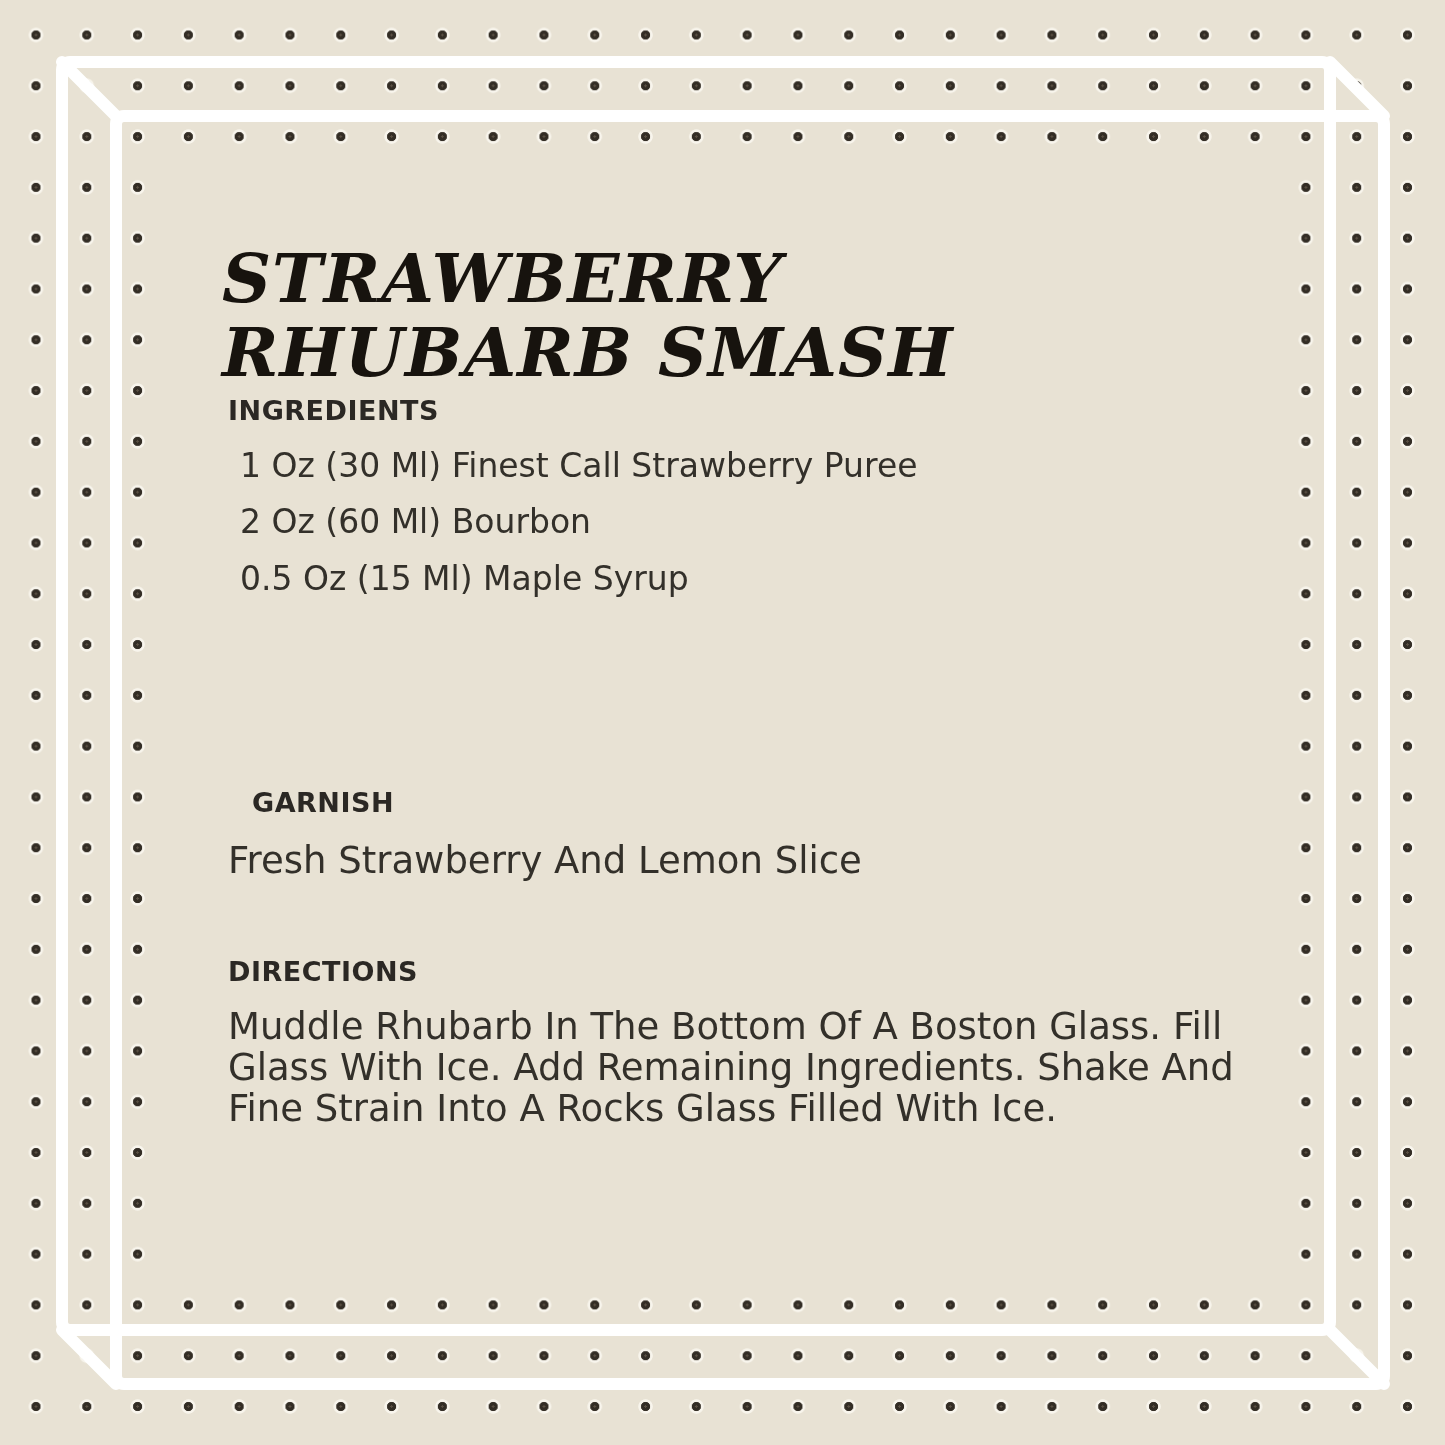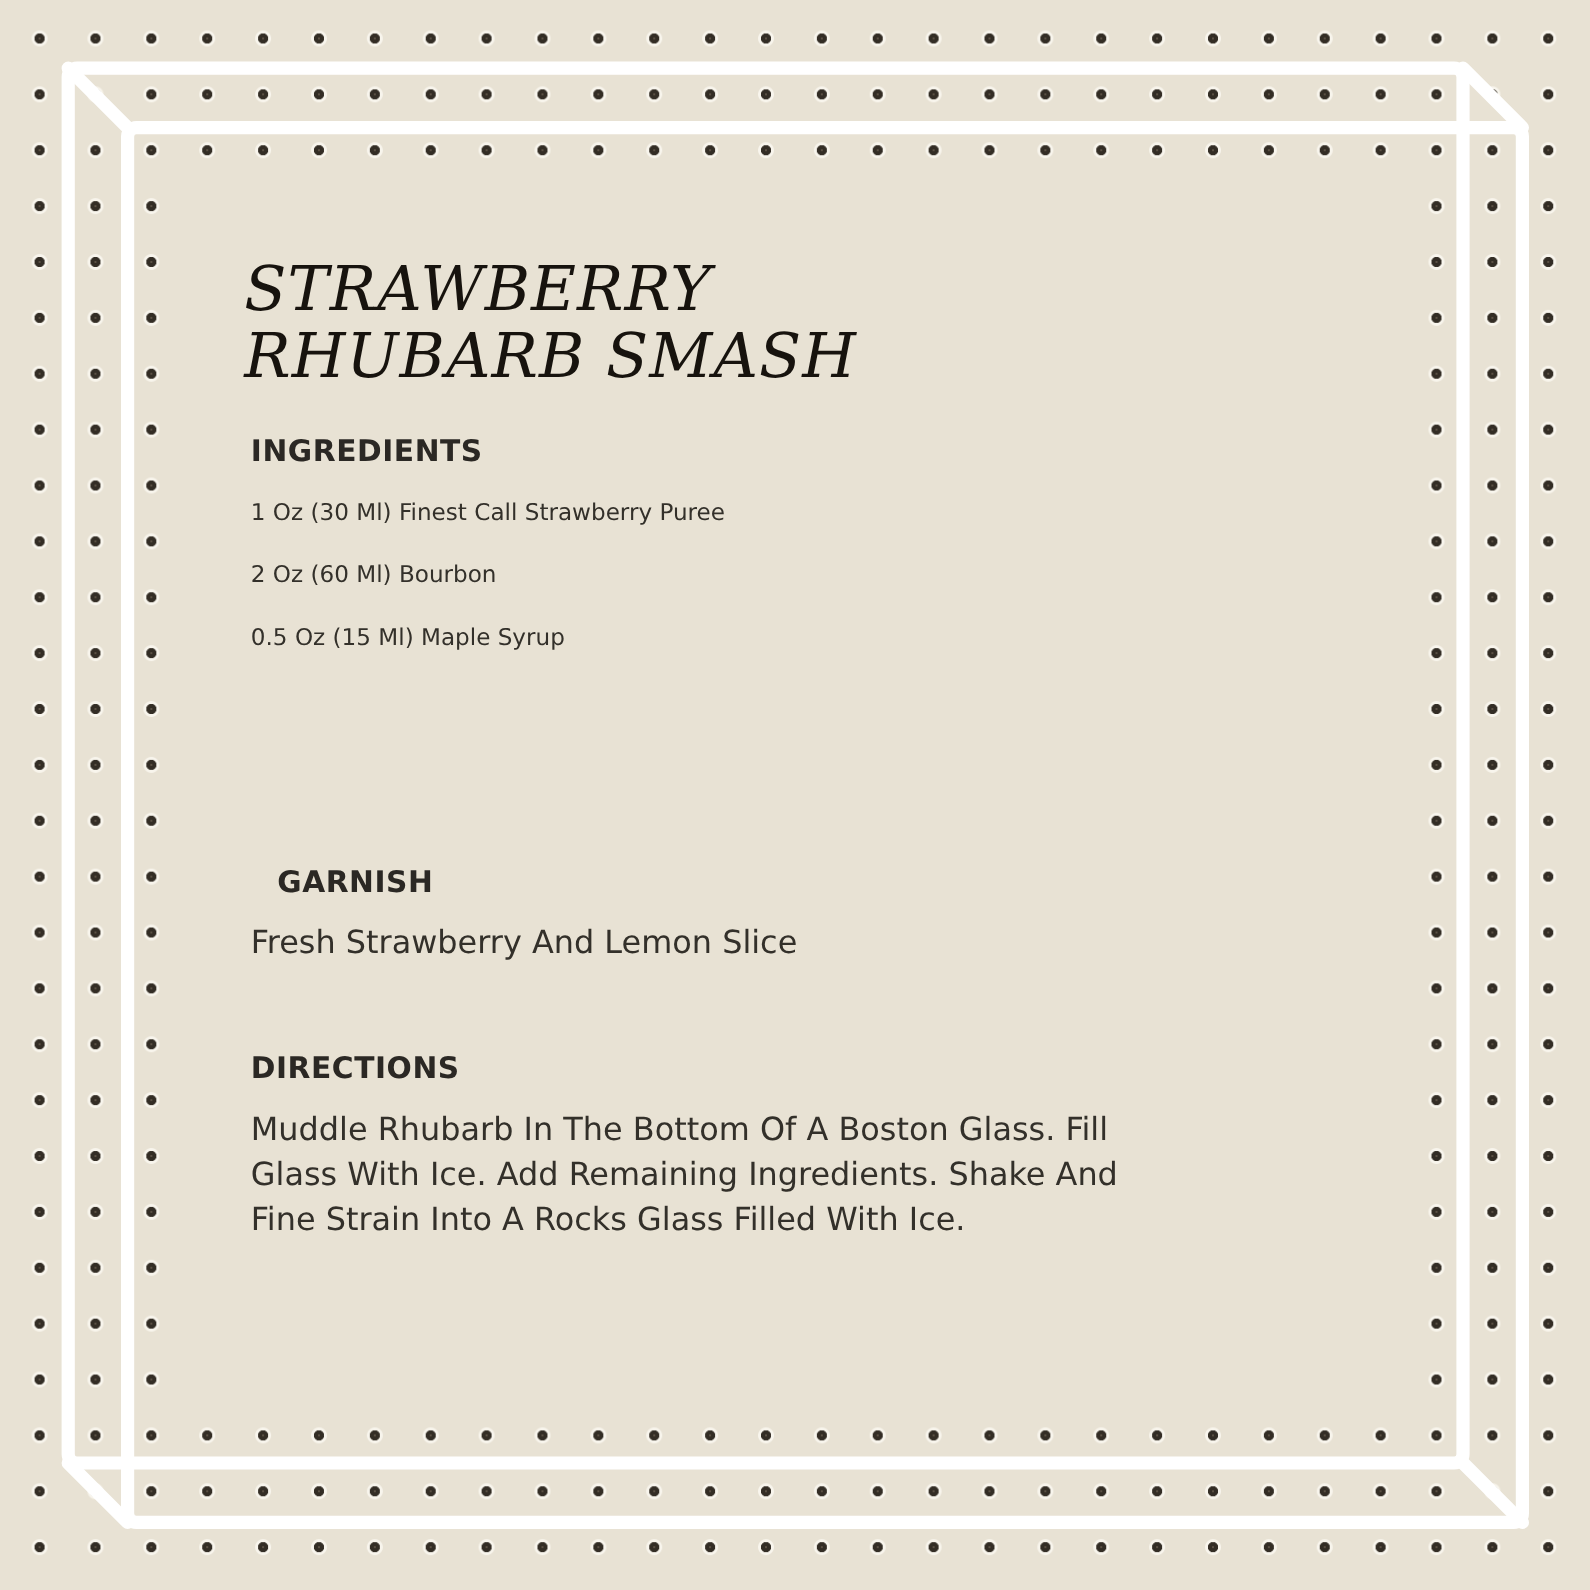--- a/index.html
+++ b/index.html
@@ -21,37 +21,37 @@
   }
   
   .panel{
     position:absolute;left:160px;top:160px;width:1125px;height:1125px;
     background:#e8e2d4;
   }
   .frame{position:absolute;left:0;top:0;}
   .title{
     position:absolute;left:222px;top:195px;
     font-family:"DejaVu Serif",serif;
-    font-style:italic;font-weight:normal;
-    font-size:56px;line-height:1.1;
+    font-style:italic;font-weight:bold;
+    font-size:68px;line-height:1.1;
     color:#17130e;letter-spacing:1px;
     white-space:pre-line;
   }
   .heading{
     position:absolute;left:228px;
     font-weight:bold;font-size:27px;line-height:1.2;
     color:#2b2824;letter-spacing:0.5px;
   }
   .body-text{
     position:absolute;left:228px;
-    font-size:29px;color:#33302a;line-height:1.2;
+    font-size:37px;color:#33302a;line-height:1.2;
   }
   .h-ingredients{top:395px;}
   .ingredient-list{position:absolute;left:228px;top:449px;}
-  .ingredient-item{font-size:21px;color:#33302a;line-height:34.8px;margin-bottom:21.7px;}
+  .ingredient-item{font-size:33px;color:#33302a;line-height:34.8px;margin-bottom:21.7px;margin-left:12px;}
   .h-garnish{top:787px;margin-left:24px;}
   .t-garnish{top:839px;}
   .h-directions{top:956px;}
   .t-directions{top:1006px;width:1040px;line-height:41px;white-space:pre-line;}
 </style>
 </head>
 <body>
 
 <div class="dots"></div>
 

